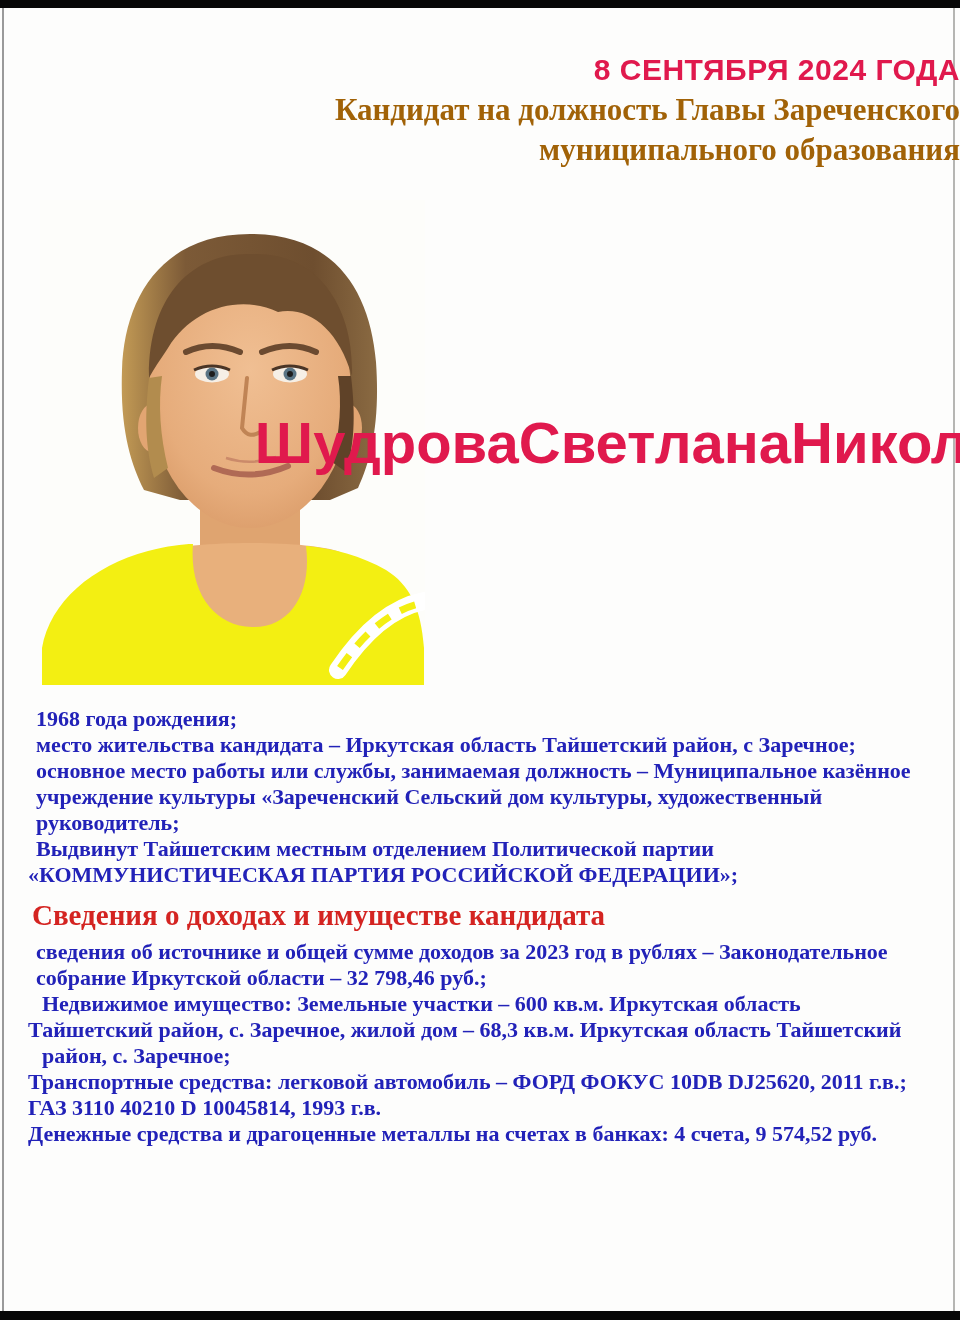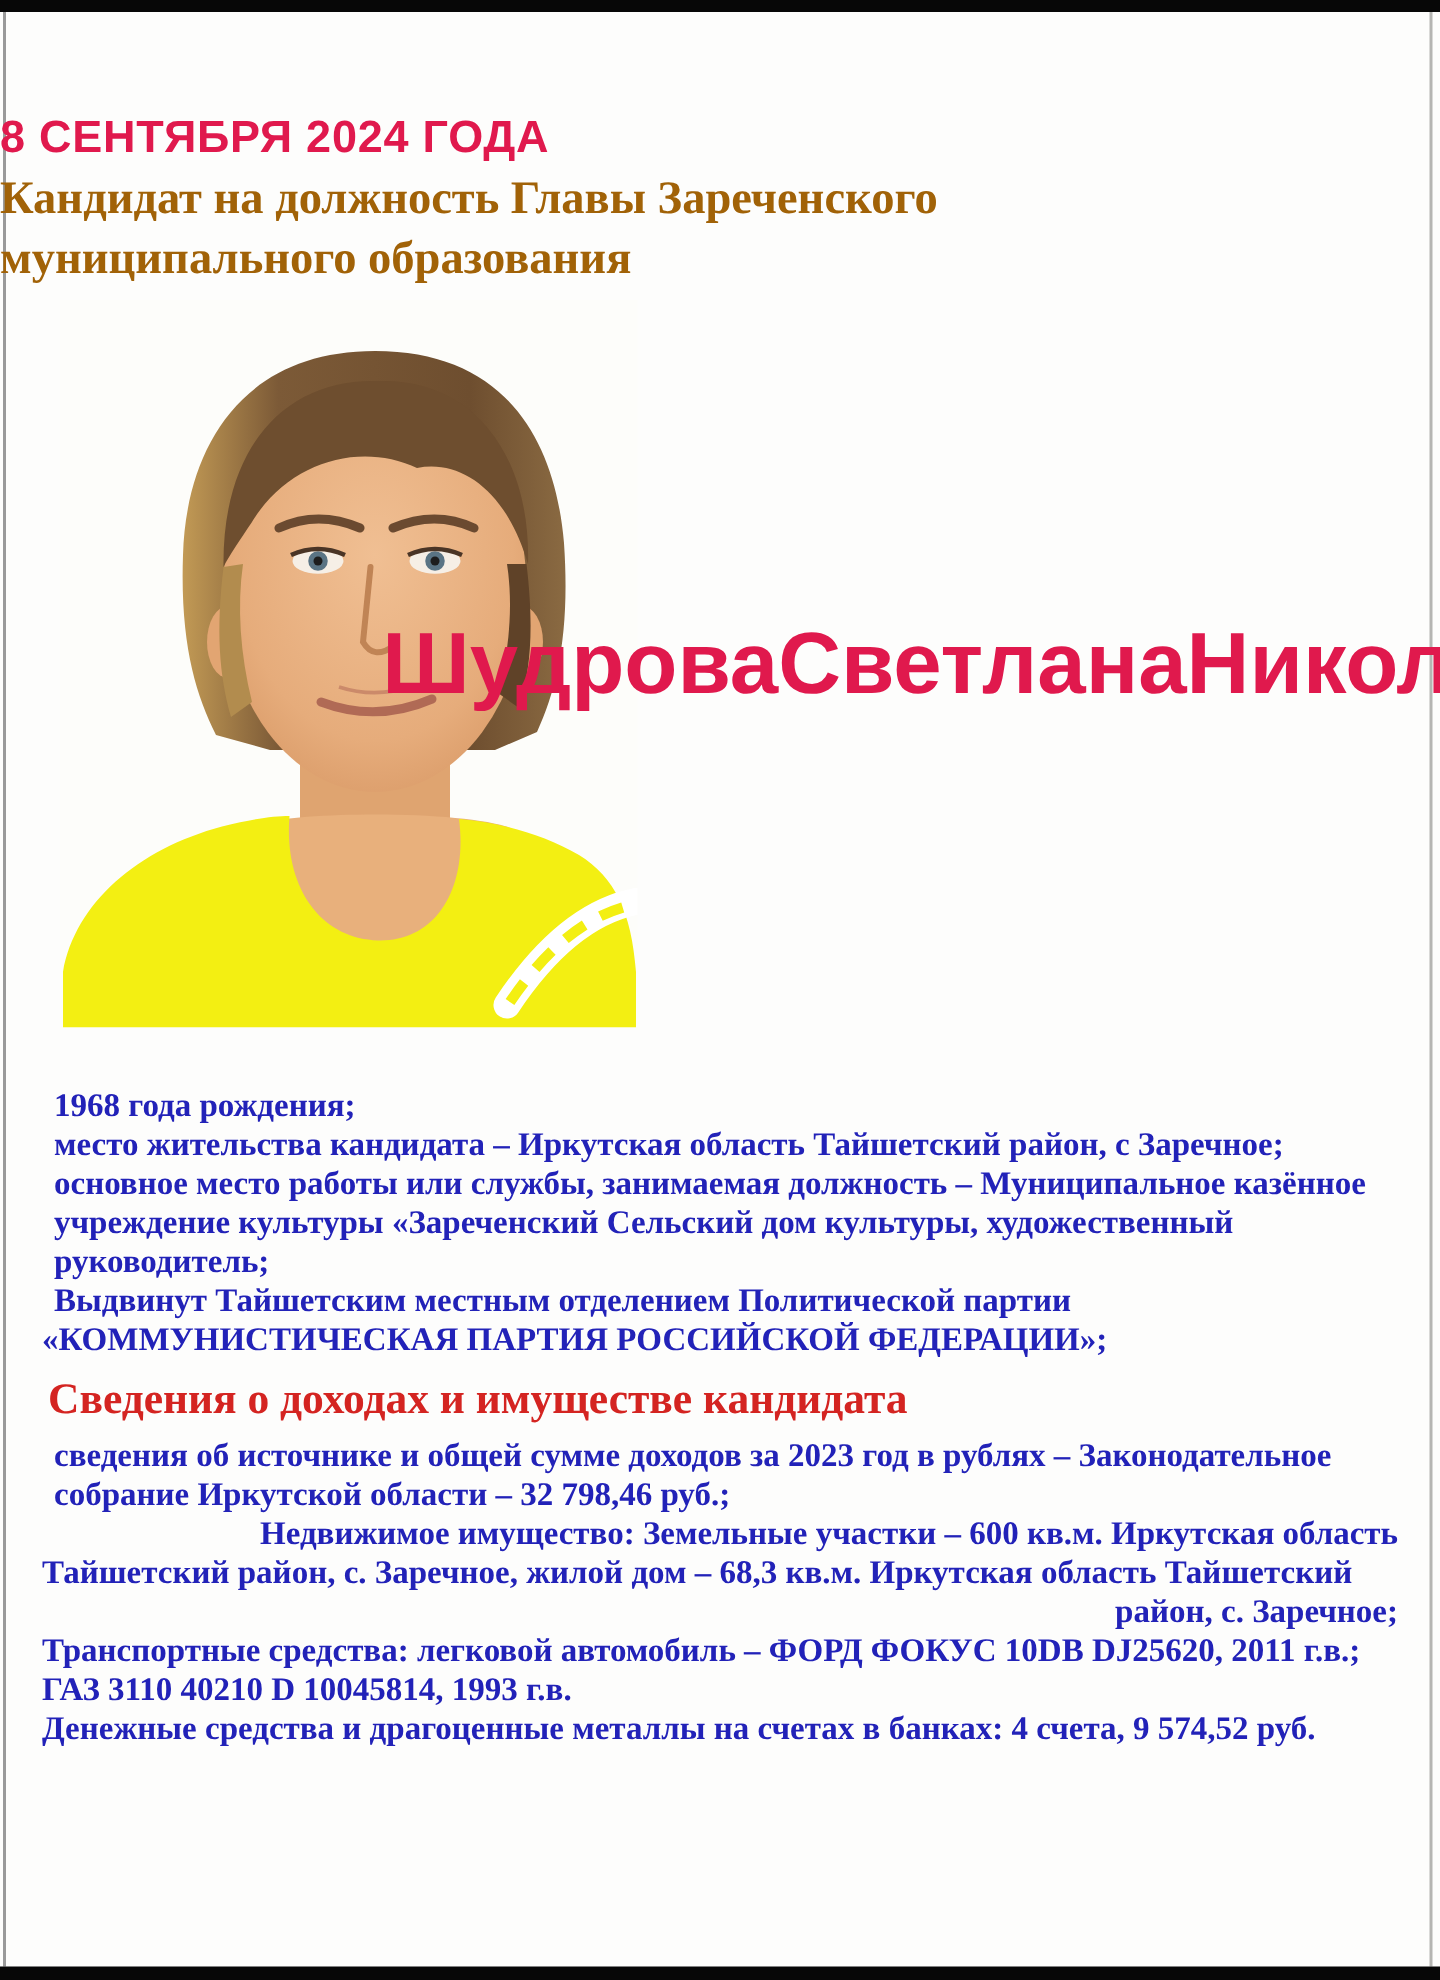--- a/index.html
+++ b/index.html
@@ -6,21 +6,21 @@
   .page{
     position:relative;width:960px;height:1320px;margin:0 auto;
     background:#fdfdfc;overflow:hidden;
     font-family:"Liberation Serif", serif;
   }
   .bar-top{position:absolute;left:0;top:0;width:960px;height:8px;background:#070707;}
   .bar-bottom{position:absolute;left:0;top:1311px;width:960px;height:9px;background:#070707;}
   .edge-left{position:absolute;left:2px;top:8px;width:2px;height:1303px;background:#9a9a9a;}
   .edge-right{position:absolute;left:953px;top:8px;width:2px;height:1303px;background:#b5b5b2;}
 
-  .header{position:absolute;left:0;top:50px;width:960px;text-align:left;margin-top:22px;}
+  .header{position:absolute;left:0;top:50px;width:960px;text-align:right;}
   .date-line{
     font-family:"Liberation Sans", sans-serif;font-weight:bold;
     font-size:30px;color:#e0194d;letter-spacing:.5px;line-height:40px;
   }
   .pos-line{
     font-family:"Liberation Serif", serif;font-weight:bold;
     font-size:31px;color:#a16207;line-height:40px;
   }
 
   .photo{position:absolute;left:40px;top:200px;width:385px;height:485px;background:#fdfdfa;}
@@ -29,26 +29,26 @@
   .name-block{
     position:absolute;left:430px;top:200px;width:530px;height:485px;
     display:flex;flex-direction:row;justify-content:center;align-items:center;
     row-gap:12px;
   }
   .name-line{
     font-family:"Liberation Sans", sans-serif;font-weight:bold;
     font-size:58px;color:#e0194d;line-height:58px;white-space:nowrap;
   }
 
-  .body-text{position:absolute;left:28px;top:724px;width:904px;color:#2222b8;}
+  .body-text{position:absolute;left:28px;top:706px;width:904px;color:#2222b8;}
   .bline{
     font-weight:bold;font-size:22px;line-height:26px;white-space:nowrap;
   }
   .ind1{padding-left:8px;}
-  .ind2{padding-left:14px;text-align:right;}
+  .ind2{padding-left:14px;}
   .income-heading{
     font-weight:bold;font-size:29px;line-height:34px;color:#d42421;
     margin:10px 0 7px 4px;white-space:nowrap;
   }
 </style>
 </head>
 <body>
 
 <div class="page">
   <div class="bar-top"></div>

